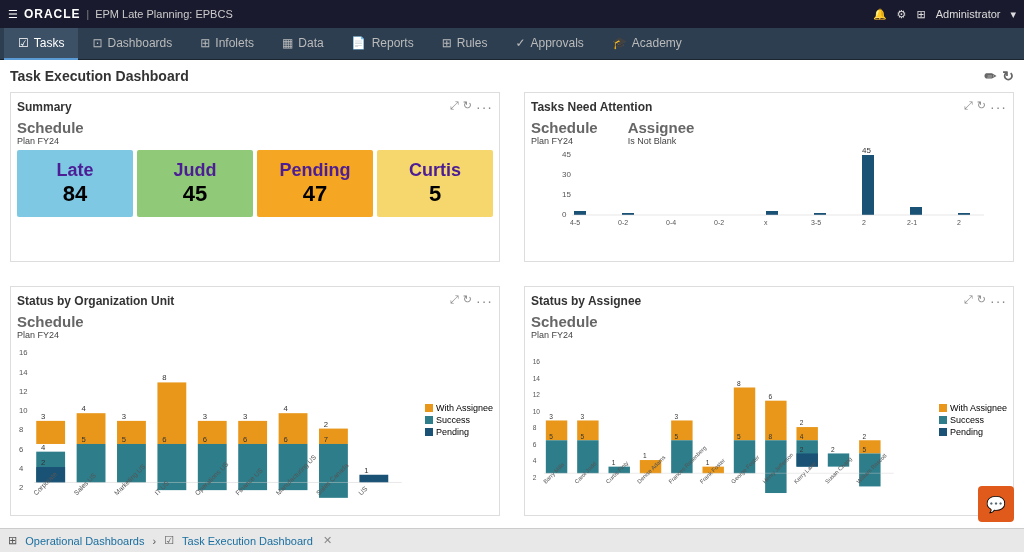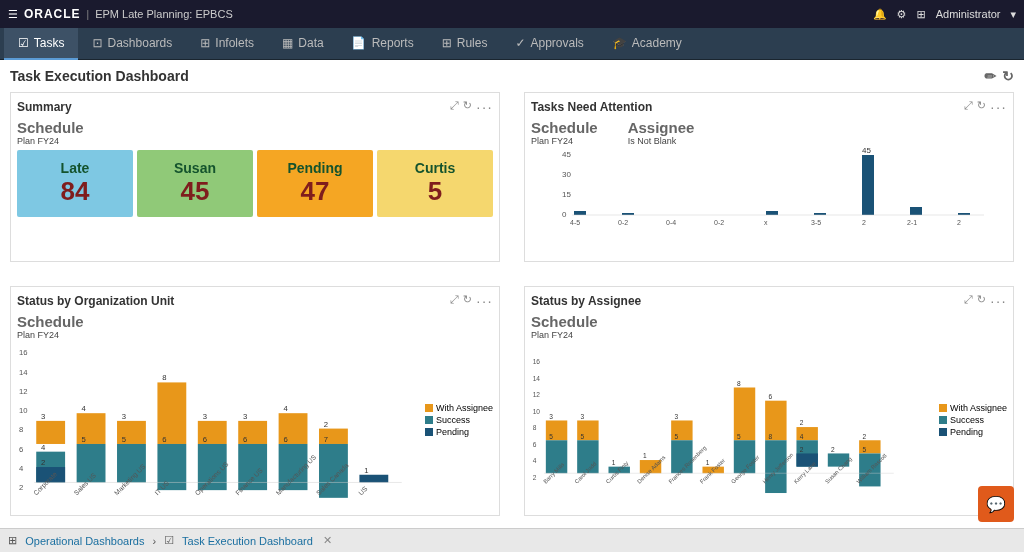--- a/index.html
+++ b/index.html
@@ -33,22 +33,22 @@
     .panel-title { font-size: 12px; font-weight: bold; color: #333; }
     .panel-icons { display: flex; gap: 4px; color: #888; font-size: 11px; }
 
     
     .status-boxes { display: grid; grid-template-columns: 1fr 1fr 1fr 1fr; gap: 4px; margin-top: 4px; }
     .status-box { display: flex; flex-direction: column; align-items: center; justify-content: center; padding: 10px 4px; border-radius: 2px; }
     .status-box.late { background: #7ec8e3; }
     .status-box.open { background: #90c978; }
     .status-box.pending { background: #f5a623; }
     .status-box.closed { background: #f5d76e; }
-    .status-box-label { font-size: 14px; font-weight: bold; color: #14532d; }
-    .status-box-value { font-size: 26px; font-weight: bold; color: #7f1d1d; }
+    .status-box-label { font-size: 18px; font-weight: bold; color: #4c1d95; }
+    .status-box-value { font-size: 22px; font-weight: bold; color: #000000; }
 
     
     .chart-container { width: 100%; position: relative; }
 
     
     svg { overflow: visible; }
     .legend-item { display: flex; align-items: center; gap: 3px; }
     .legend-dot { width: 8px; height: 8px; flex-shrink: 0; }
 
     
@@ -144,21 +144,21 @@
         </div>
       </div>
       <div class="schedule-label">Schedule</div>
       <div class="schedule-value">Plan FY24</div>
       <div class="status-boxes">
         <div class="status-box late">
           <span class="status-box-label">Late</span>
           <span class="status-box-value">84</span>
         </div>
         <div class="status-box open">
-          <span class="status-box-label">Susan</span>
+          <span class="status-box-label">Judd</span>
           <span class="status-box-value">45</span>
         </div>
         <div class="status-box pending">
           <span class="status-box-label">Pending</span>
           <span class="status-box-value">47</span>
         </div>
         <div class="status-box closed">
           <span class="status-box-label">Curtis</span>
           <span class="status-box-value">5</span>
         </div>

